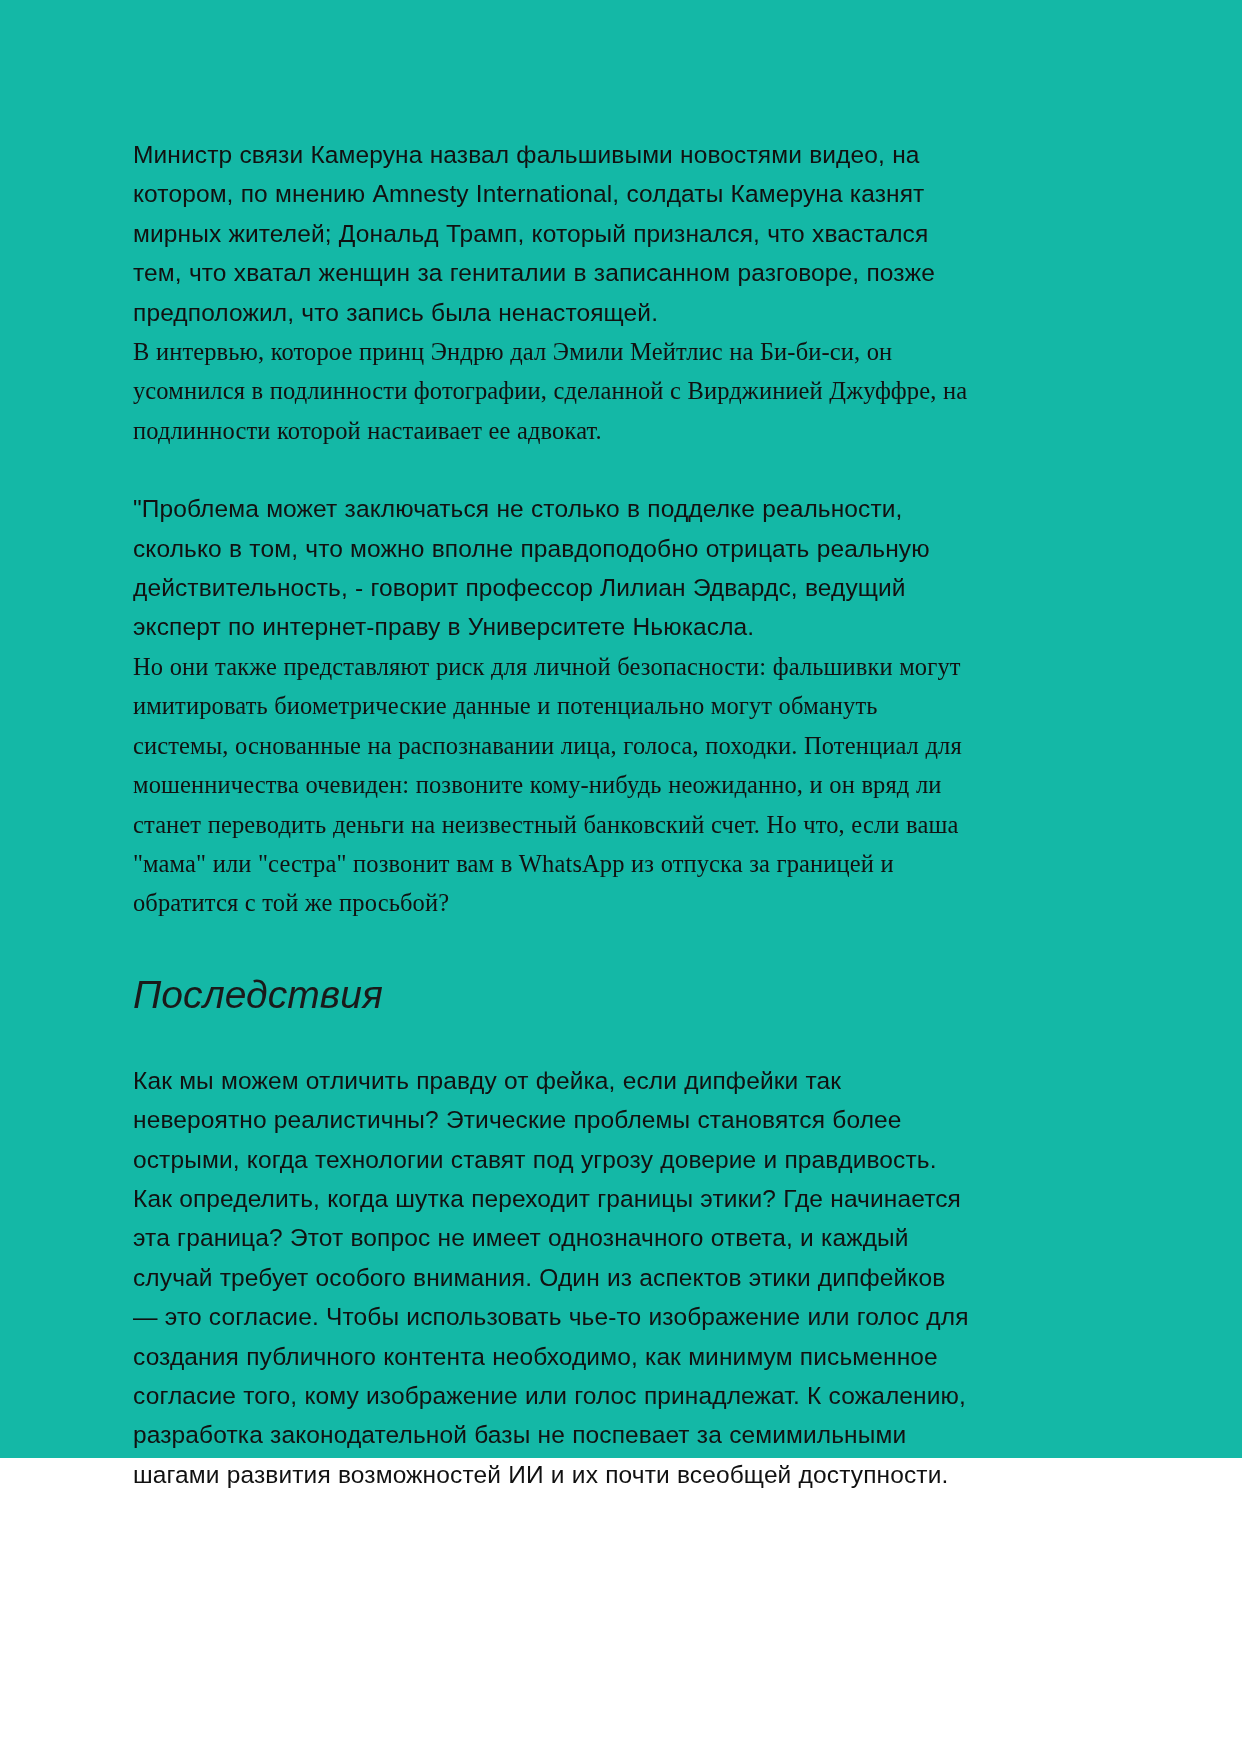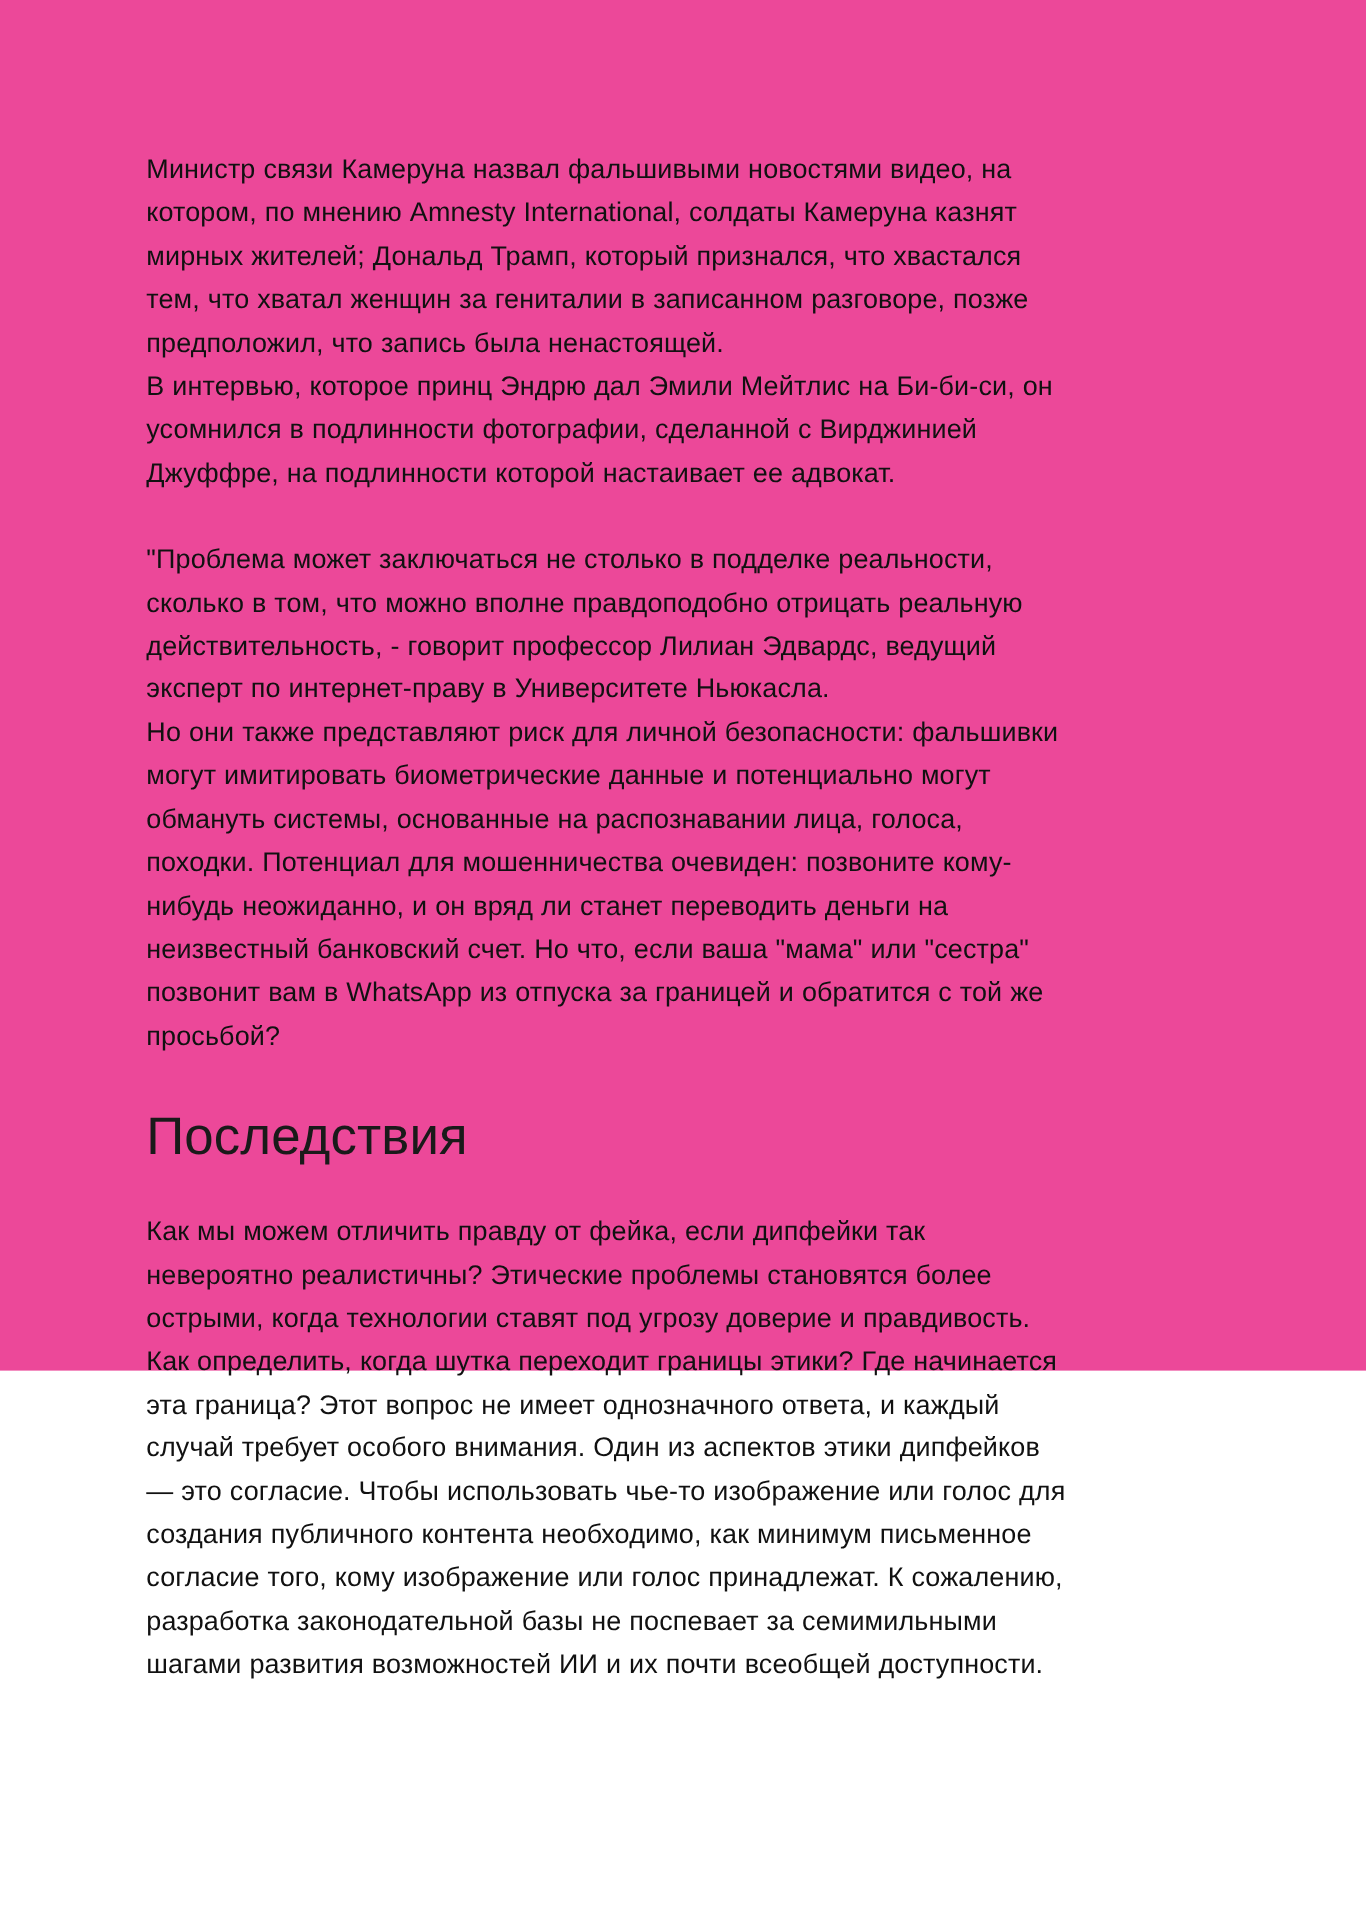--- a/index.html
+++ b/index.html
@@ -11,50 +11,52 @@
   body {
     width: 1242px;
     height: 1755px;
     font-family: "Liberation Sans", sans-serif;
     color: #000000;
     -webkit-font-smoothing: antialiased;
   }
   .page {
     position: relative;
     width: 1242px;
-    height: 1246px;
-    background: #ec4899;
+    height: 1458px;
+    background: #14b8a6;
     box-sizing: border-box;
     padding: 135px 133px 0 133px;
   }
   .doc-body {
     width: 836px;
   }
   .para {
     font-size: 24.5px;
     line-height: 39.4px;
     letter-spacing: 0.005em;
     color: #111111;
     margin: 0;
     text-align: left;
     word-spacing: 0.01em;
   }
   .para + .para {
     margin-top: 0;
+    font-family: Liberation Serif, serif;
   }
   .spacer-lg {
     height: 39px;
   }
   .section-heading {
-    font-size: 48px;
+    font-size: 39px;
     line-height: 52px;
     font-weight: 400;
     color: #1a1a1a;
     margin: 0;
     letter-spacing: 0.002em;
+    font-style: italic;
   }
   .heading-block {
     margin-top: 46px;
     margin-bottom: 40px;
   }
 </style>
 </head>
 <body>
 
 <div class="page">

